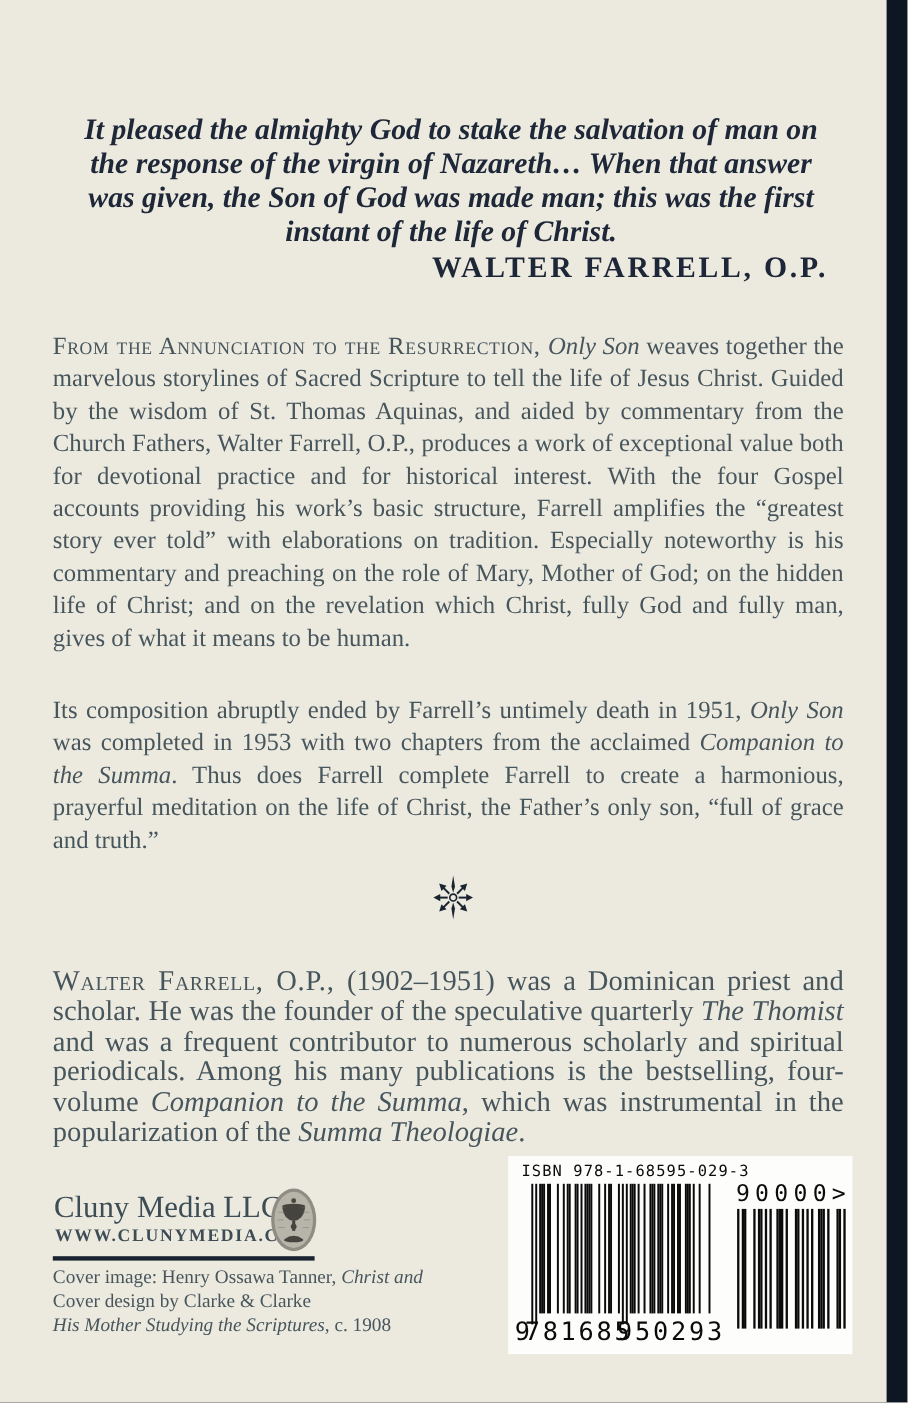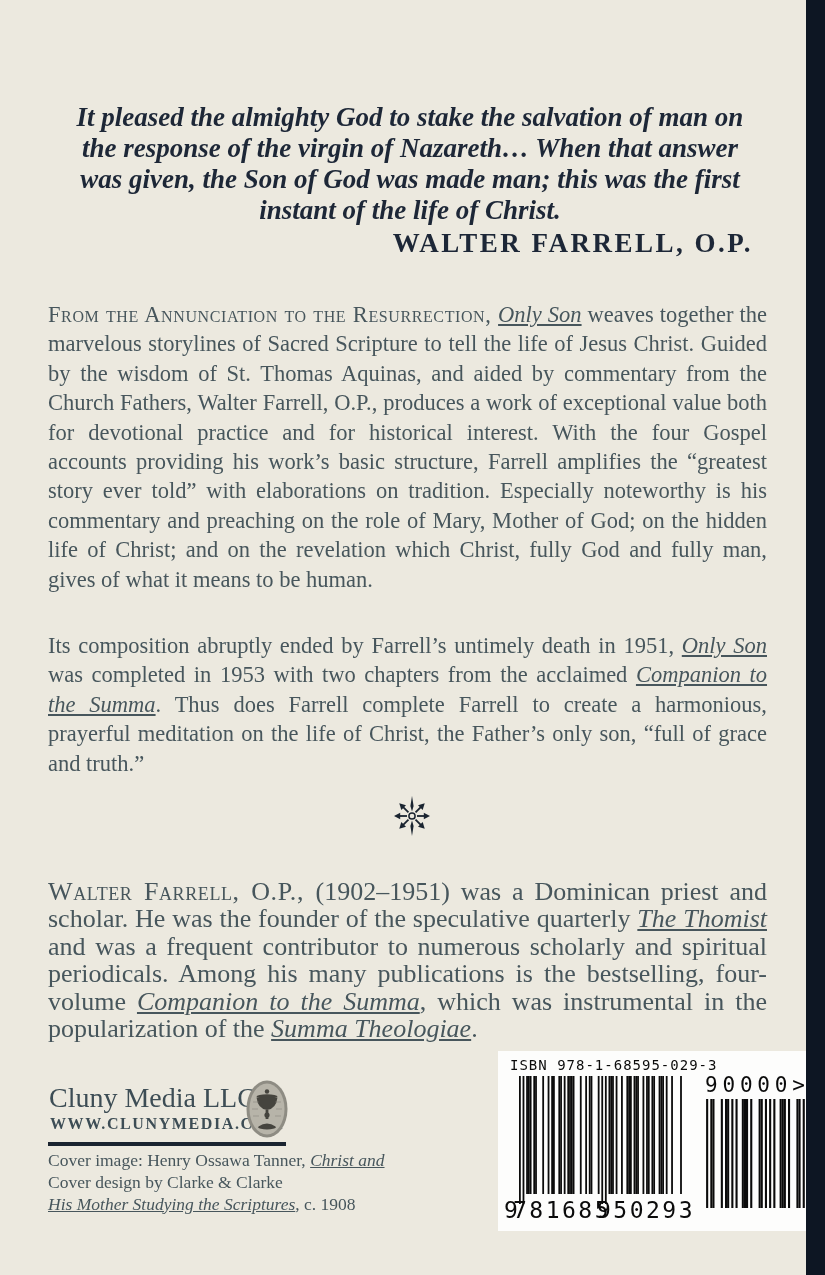--- a/index.html
+++ b/index.html
@@ -20,34 +20,34 @@
     font-weight:bold;font-size:27px;letter-spacing:2.5px;color:var(--navy,#1D2737);margin-top:13px;
   }
   .body-par{
     position:absolute;left:48px;width:719px;text-align:justify;
     font-size:22.5px;line-height:29.4px;color:var(--slate,#47565C);
   }
   #p1{top:300px;}
   #p2{top:631px;}
   #bio{top:878px;font-size:26px;line-height:27.4px;}
   .seg-smallcaps{font-variant:small-caps;letter-spacing:0.6px;}
-  .seg-italic{font-style:italic;text-decoration:underline;}
+  .seg-italic{font-style:italic;}
   .ornament{position:absolute;left:390px;top:794px;width:44px;height:44px;}
   .publisher-name{position:absolute;left:49px;top:1082px;font-size:28px;color:var(--publisher,#3D4D55);text-align:right;}
   .publisher-site{
     position:absolute;left:50px;top:1115px;font-size:16px;font-weight:600;
     letter-spacing:1.6px;color:var(--publisher,#3D4D55);
   }
   .logo{position:absolute;left:246px;top:1080px;width:42px;height:58px;}
   .rule{position:absolute;left:48px;top:1142px;width:238px;height:4px;background:var(--rule,#1A2430);}
   .credits{
     position:absolute;left:48px;top:1150px;width:420px;
     font-size:17.5px;line-height:21.8px;color:var(--slate,#47565C);
   }
-  .barcode-box{position:absolute;left:462px;top:1051px;width:313px;height:180px;background:var(--barcodebg,#FDFDFC);margin-left:36px;}
+  .barcode-box{position:absolute;left:462px;top:1051px;width:313px;height:180px;background:var(--barcodebg,#FDFDFC);}
   .isbn-label{
     position:absolute;left:12px;top:6px;width:196px;text-align:center;
     font-family:"DejaVu Sans Mono", monospace;font-size:14px;letter-spacing:1px;
     color:var(--ink,#0B0B0B);white-space:nowrap;
   }
   .ean-svg{position:absolute;left:6px;top:25px;}
   .addon-svg{position:absolute;left:206px;top:24px;}
 </style>
 </head>
 <body>

